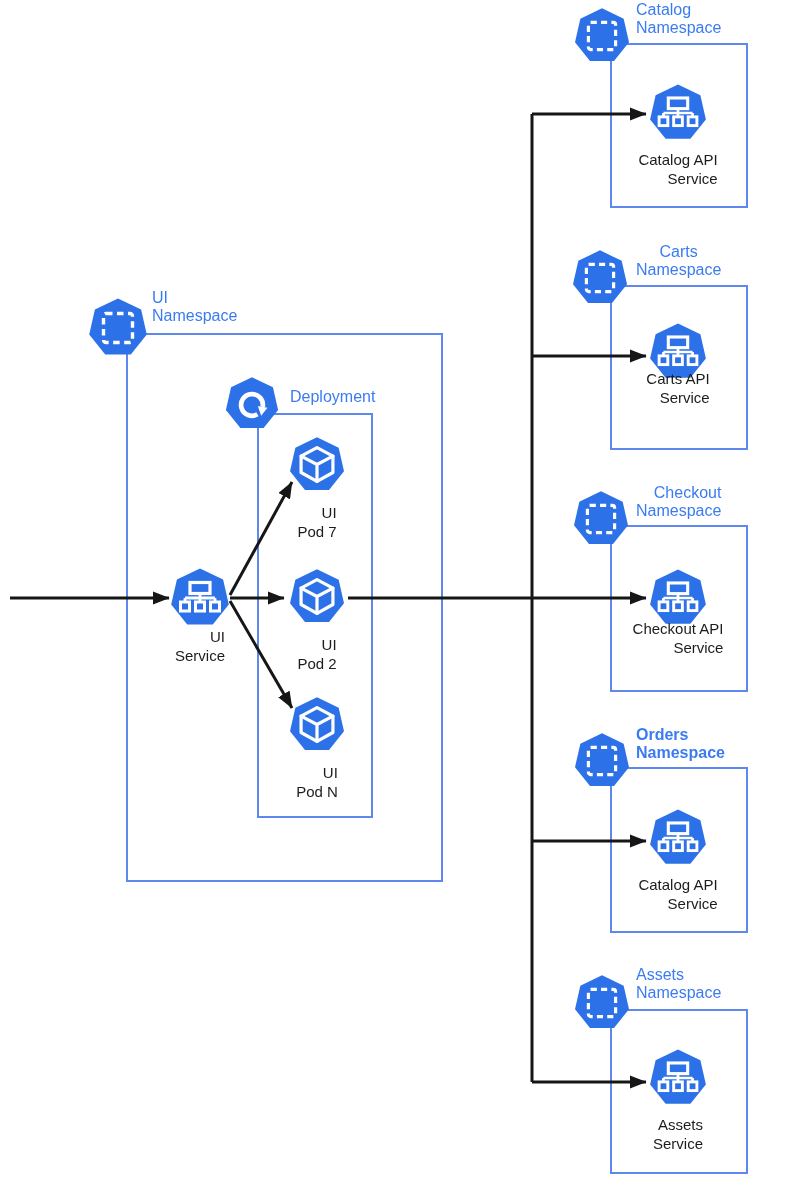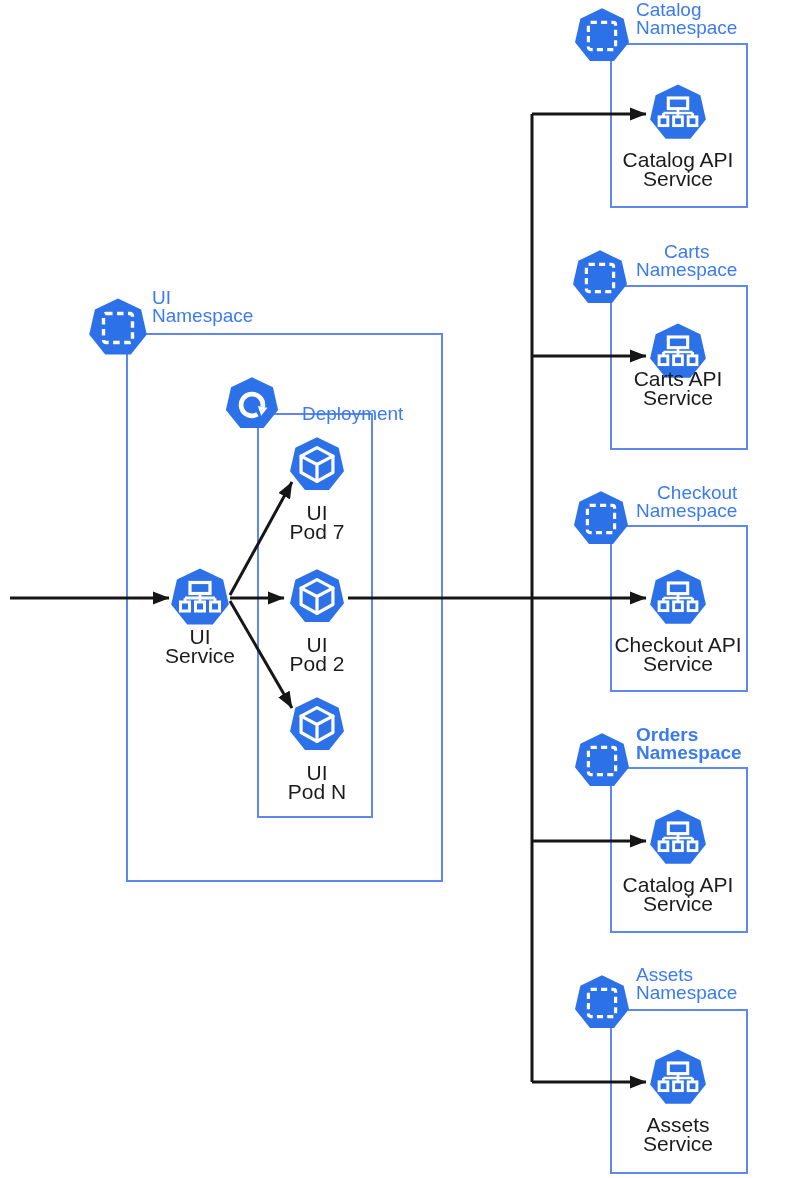--- a/index.html
+++ b/index.html
@@ -4,26 +4,26 @@
 <style>
   html,body{margin:0;padding:0;background:#ffffff;}
   #canvas{
     position:relative;width:800px;height:1178px;background:#ffffff;
     font-family:"Liberation Sans",sans-serif;overflow:hidden;
   }
   .ns-box{position:absolute;border:2px solid var(--box,#5E87EF);box-sizing:border-box;background:transparent;}
   #edges{position:absolute;left:0;top:0;}
   .icon{position:absolute;line-height:0;}
   .group-label{
-    position:absolute;color:var(--blue,#3B7BF2);font-size:19px;line-height:18px;
+    position:absolute;color:var(--blue,#3B7BF2);font-size:16px;line-height:18px;
     white-space:nowrap;
   }
   .node-label{
-    position:absolute;color:var(--ink,#1C1C1E);font-size:21px;line-height:18.5px;
-    text-align:center;transform:translateX(-50%);white-space:nowrap;
+    position:absolute;color:var(--ink,#1C1C1E);font-size:15px;line-height:18.5px;
+    text-align:right;transform:translateX(-50%);white-space:nowrap;
   }
 </style>
 </head>
 <body>
 
 <div id="canvas" style="--box: #5E87EF; --blue: #3B7BF2; --ink: #1C1C1E; background: rgb(255, 255, 255);">
     <div class="ns-box" style="left: 126px; top: 333px; width: 317px; height: 549px;"></div>
     <div class="ns-box" style="left: 257px; top: 413px; width: 116px; height: 405px;"></div>
     <div class="ns-box" style="left: 610px; top: 43px; width: 138px; height: 165px;"></div>
     <div class="ns-box" style="left: 610px; top: 285px; width: 138px; height: 165px;"></div>
@@ -55,21 +55,21 @@
       <div>UI</div>
       <div>Namespace</div>
     </div>
     <div class="icon" style="left: 223px; top: 375px;"><svg viewBox="0 0 64 64" width="58" height="58">
         <polygon points="32,2.5 55.1,13.6 60.8,38.6 44.8,58.6 19.2,58.6 3.2,38.6 8.9,13.6" fill="#2D71E8"></polygon>
         <g>
           <path d="M38 43.4 A12 12 0 1 1 43.8 35.1" fill="none" stroke="#FFFFFF" stroke-width="5.2"></path>
           <polygon points="49.1,36.0 38.5,34.2 42.1,44.9" fill="#FFFFFF"></polygon>
         </g>
       </svg></div>
-    <div class="group-label" style="left: 302px; top: 388px; margin-top: 17px;">
+    <div class="group-label" style="left: 290px; top: 388px;">
       <div>Deployment</div>
     </div>
     <div class="icon" style="left: 572px; top: 6px;"><svg viewBox="0 0 64 64" width="60" height="60">
         <polygon points="32,2.5 55.1,13.6 60.8,38.6 44.8,58.6 19.2,58.6 3.2,38.6 8.9,13.6" fill="#2D71E8"></polygon>
         <rect x="17.5" y="17.5" width="29" height="29" rx="2.5" fill="none" stroke="#FFFFFF" stroke-width="3.4" stroke-dasharray="6.5 4.5"></rect>
       </svg></div>
     <div class="group-label" style="left: 636px; top: 1px;">
       <div>Catalog</div>
       <div>Namespace</div>
     </div>
@@ -183,21 +183,21 @@
     <div class="icon" style="left: 647px; top: 567px;"><svg viewBox="0 0 64 64" width="62" height="62">
         <polygon points="32,2.5 55.1,13.6 60.8,38.6 44.8,58.6 19.2,58.6 3.2,38.6 8.9,13.6" fill="#2D71E8"></polygon>
         <g fill="none" stroke="#FFFFFF">
           <rect x="22" y="16.5" width="20" height="11" stroke-width="3.2"></rect>
           <path d="M32 27.5 V32 M17 32 H47 M17 32 V36 M32 32 V36 M47 32 V36" stroke-width="2.8"></path>
           <rect x="12.5" y="36" width="9" height="9" stroke-width="3"></rect>
           <rect x="27.5" y="36" width="9" height="9" stroke-width="3"></rect>
           <rect x="42.5" y="36" width="9" height="9" stroke-width="3"></rect>
         </g>
       </svg></div>
-    <div class="node-label" style="left: 678px; top: 636px;">
+    <div class="node-label" style="left: 678px; top: 620px;">
       <div>Checkout API</div>
       <div>Service</div>
     </div>
     <div class="icon" style="left: 647px; top: 807px;"><svg viewBox="0 0 64 64" width="62" height="62">
         <polygon points="32,2.5 55.1,13.6 60.8,38.6 44.8,58.6 19.2,58.6 3.2,38.6 8.9,13.6" fill="#2D71E8"></polygon>
         <g fill="none" stroke="#FFFFFF">
           <rect x="22" y="16.5" width="20" height="11" stroke-width="3.2"></rect>
           <path d="M32 27.5 V32 M17 32 H47 M17 32 V36 M32 32 V36 M47 32 V36" stroke-width="2.8"></path>
           <rect x="12.5" y="36" width="9" height="9" stroke-width="3"></rect>
           <rect x="27.5" y="36" width="9" height="9" stroke-width="3"></rect>

